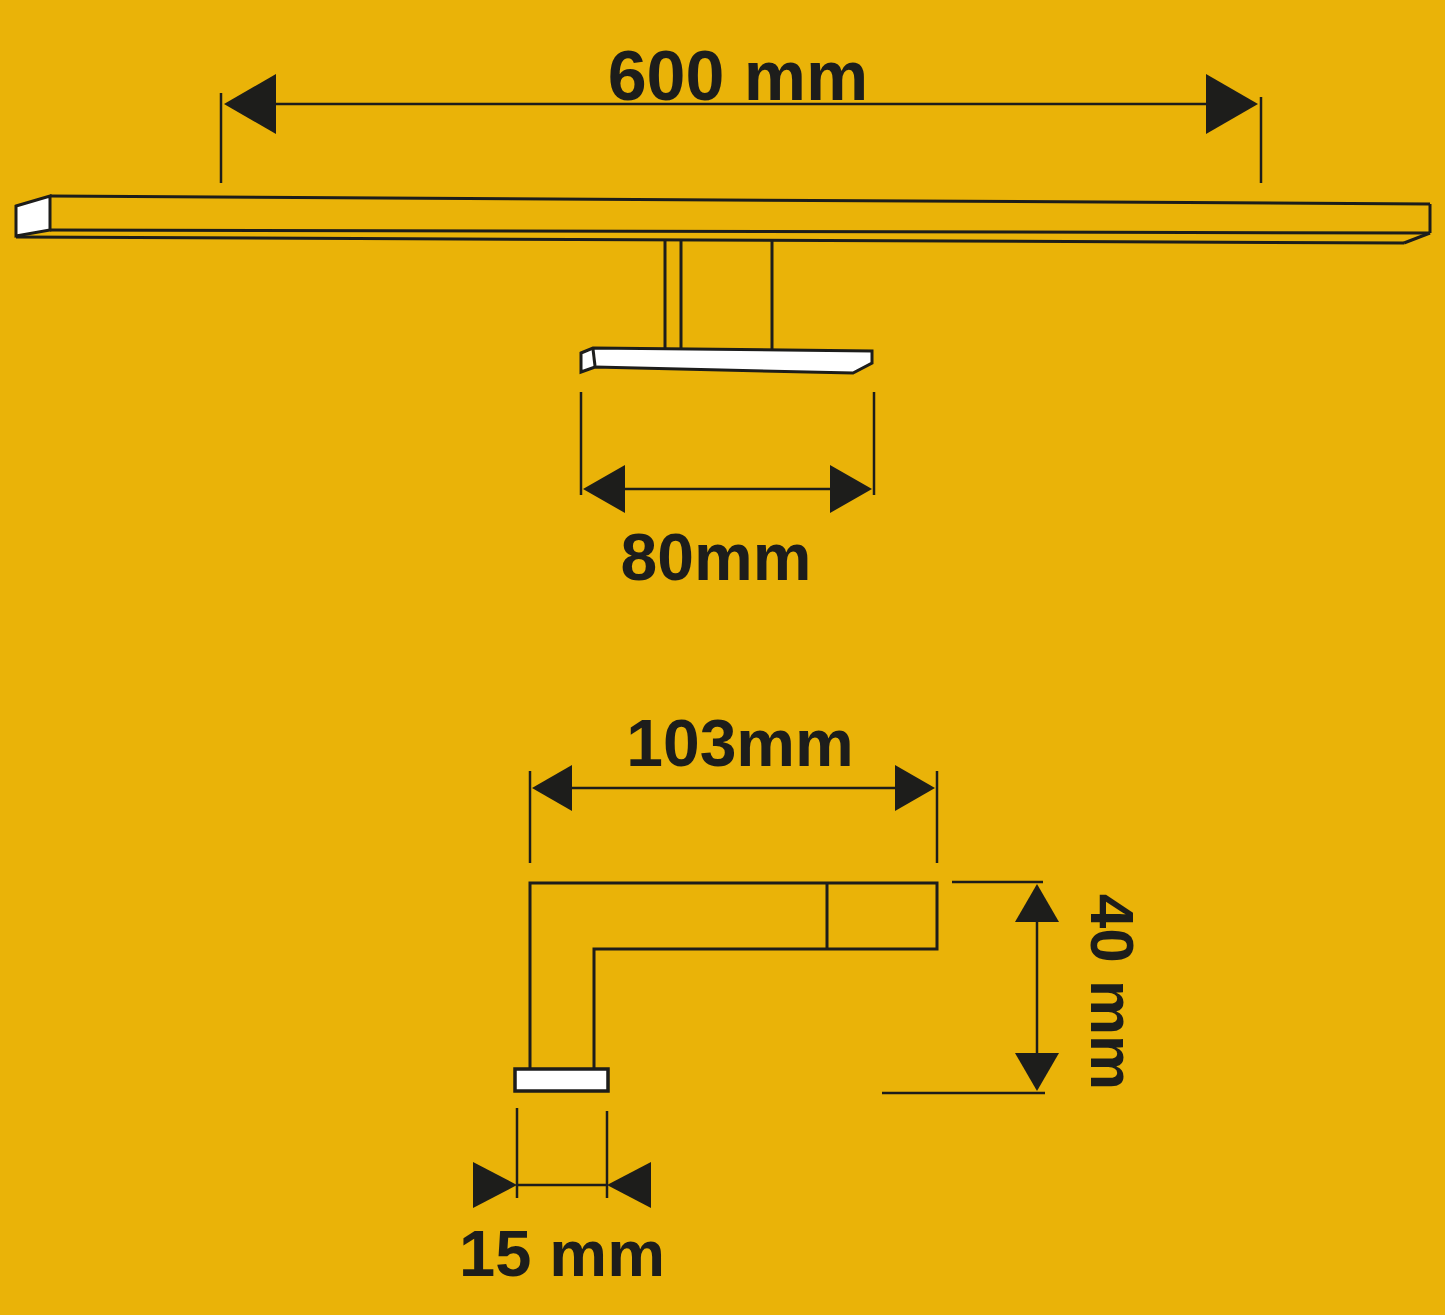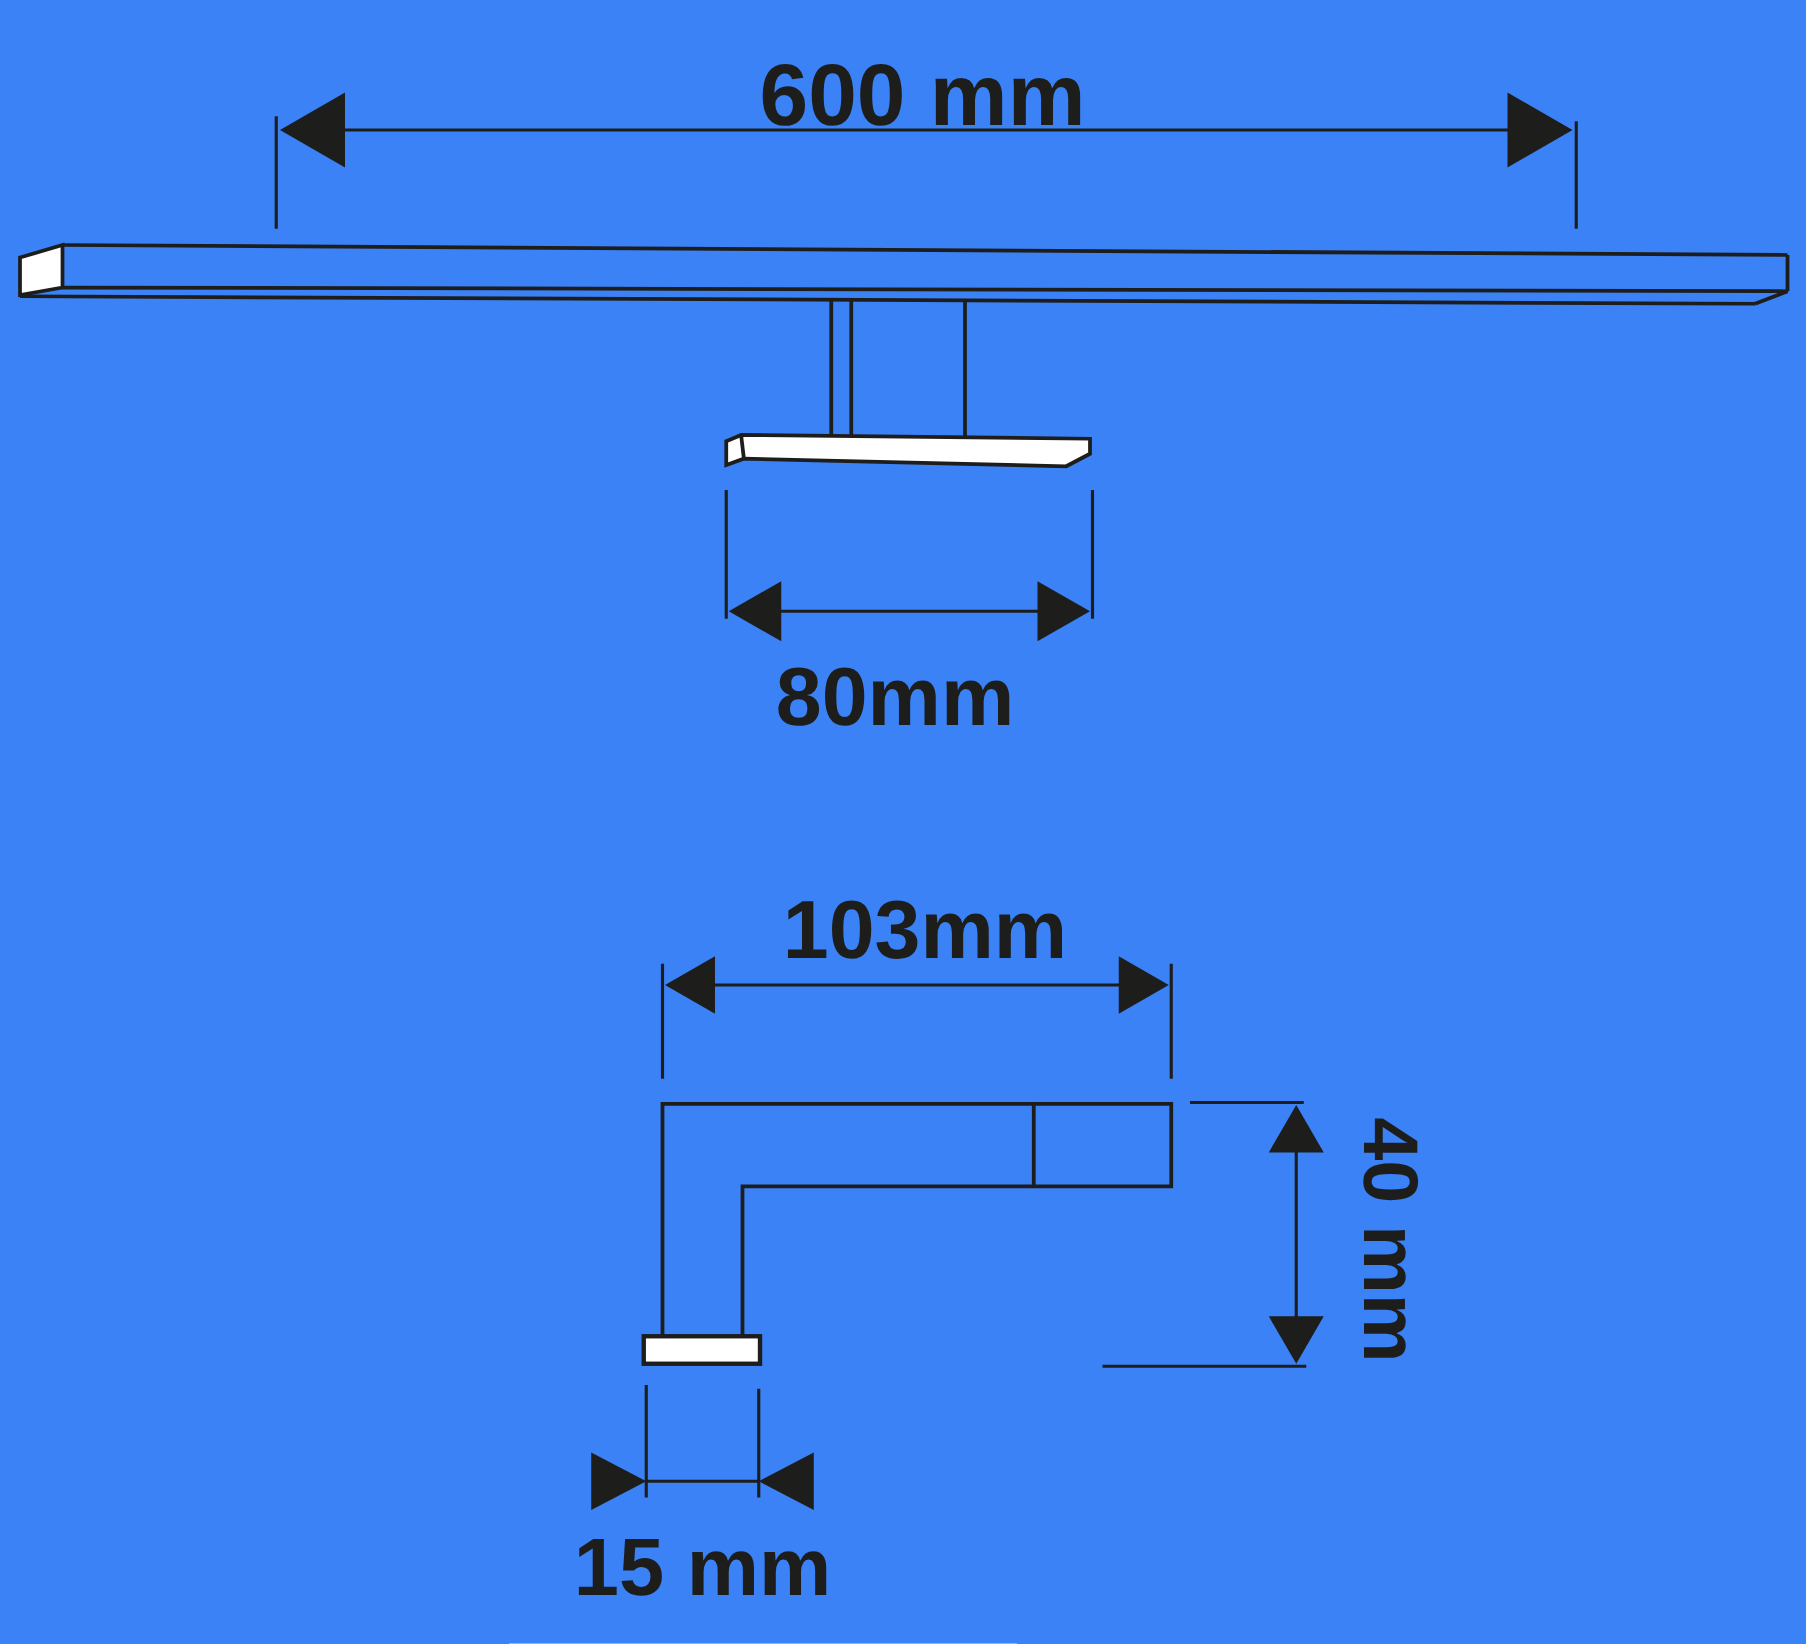--- a/index.html
+++ b/index.html
@@ -4,21 +4,21 @@
 <style>
   html, body {
     margin: 0;
     padding: 0;
     background: #ffffff;
   }
   .stage {
     position: relative;
     width: 1445px;
     height: 1315px;
-    background: #3b82f6;
+    background: #eab308;
     overflow: hidden;
   }
   svg { display: block; }
   .obj-line {
     fill: none;
     stroke: #1d1d1b;
     stroke-width: 3;
     stroke-linejoin: miter;
     stroke-linecap: butt;
   }

